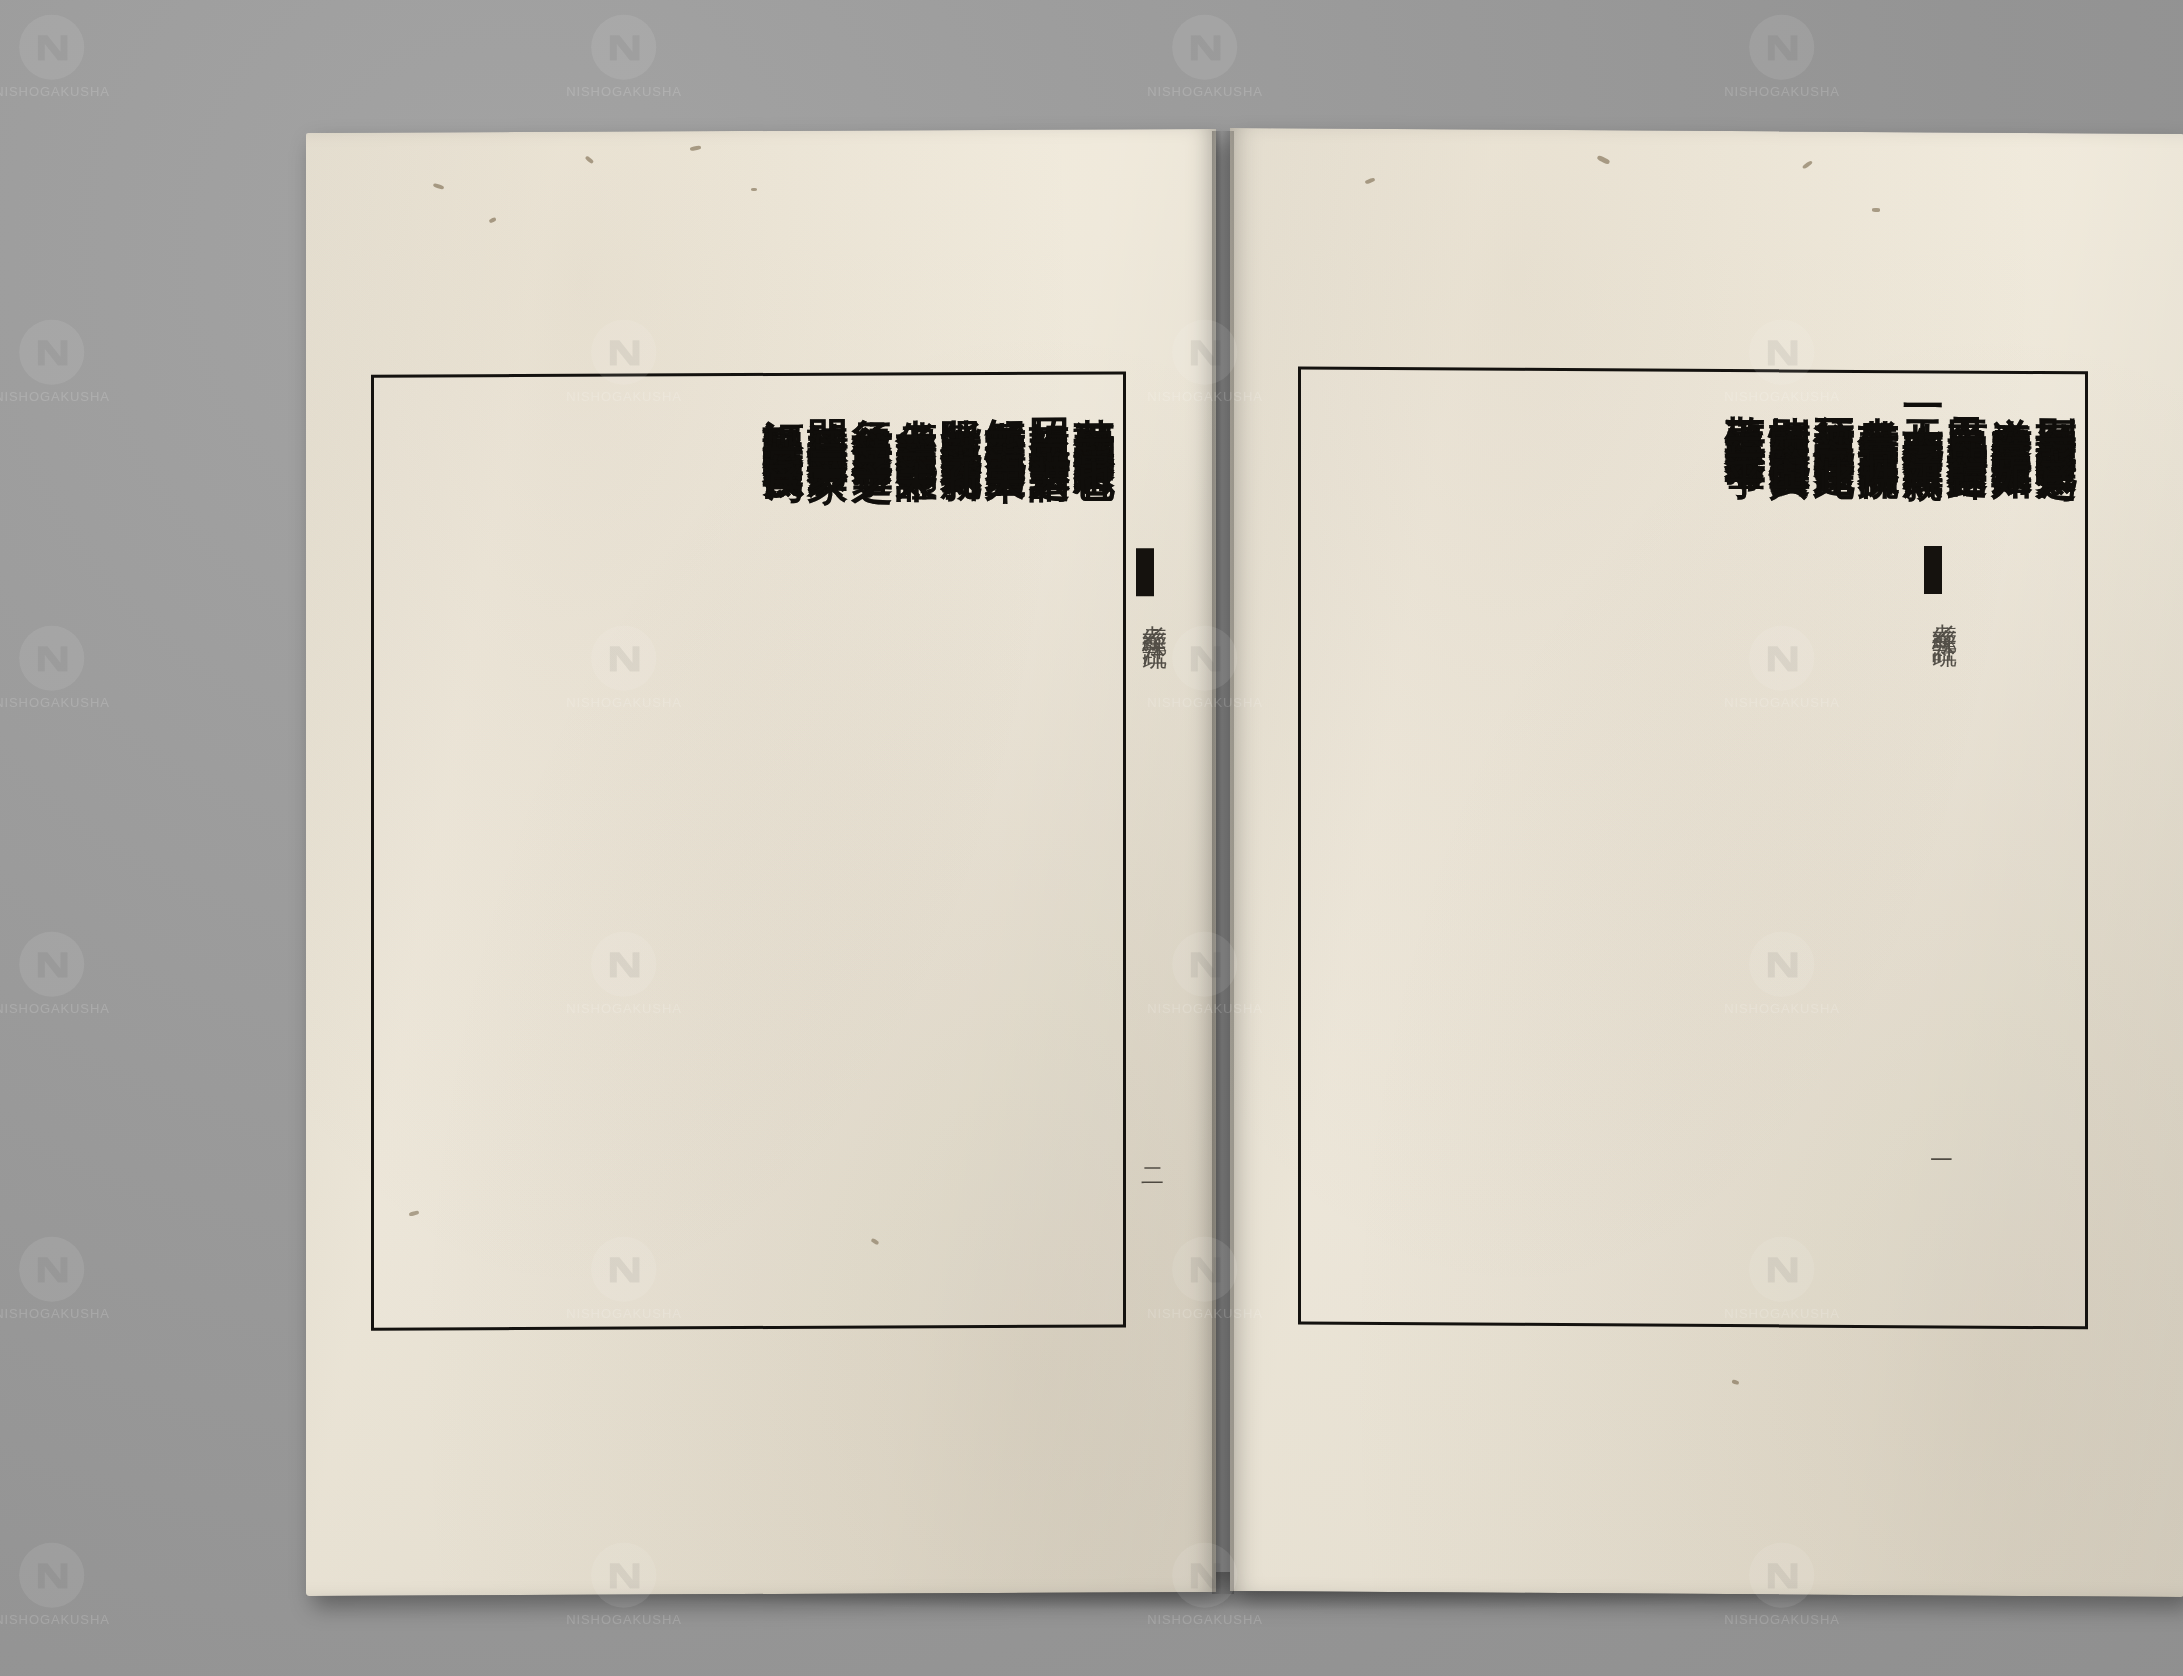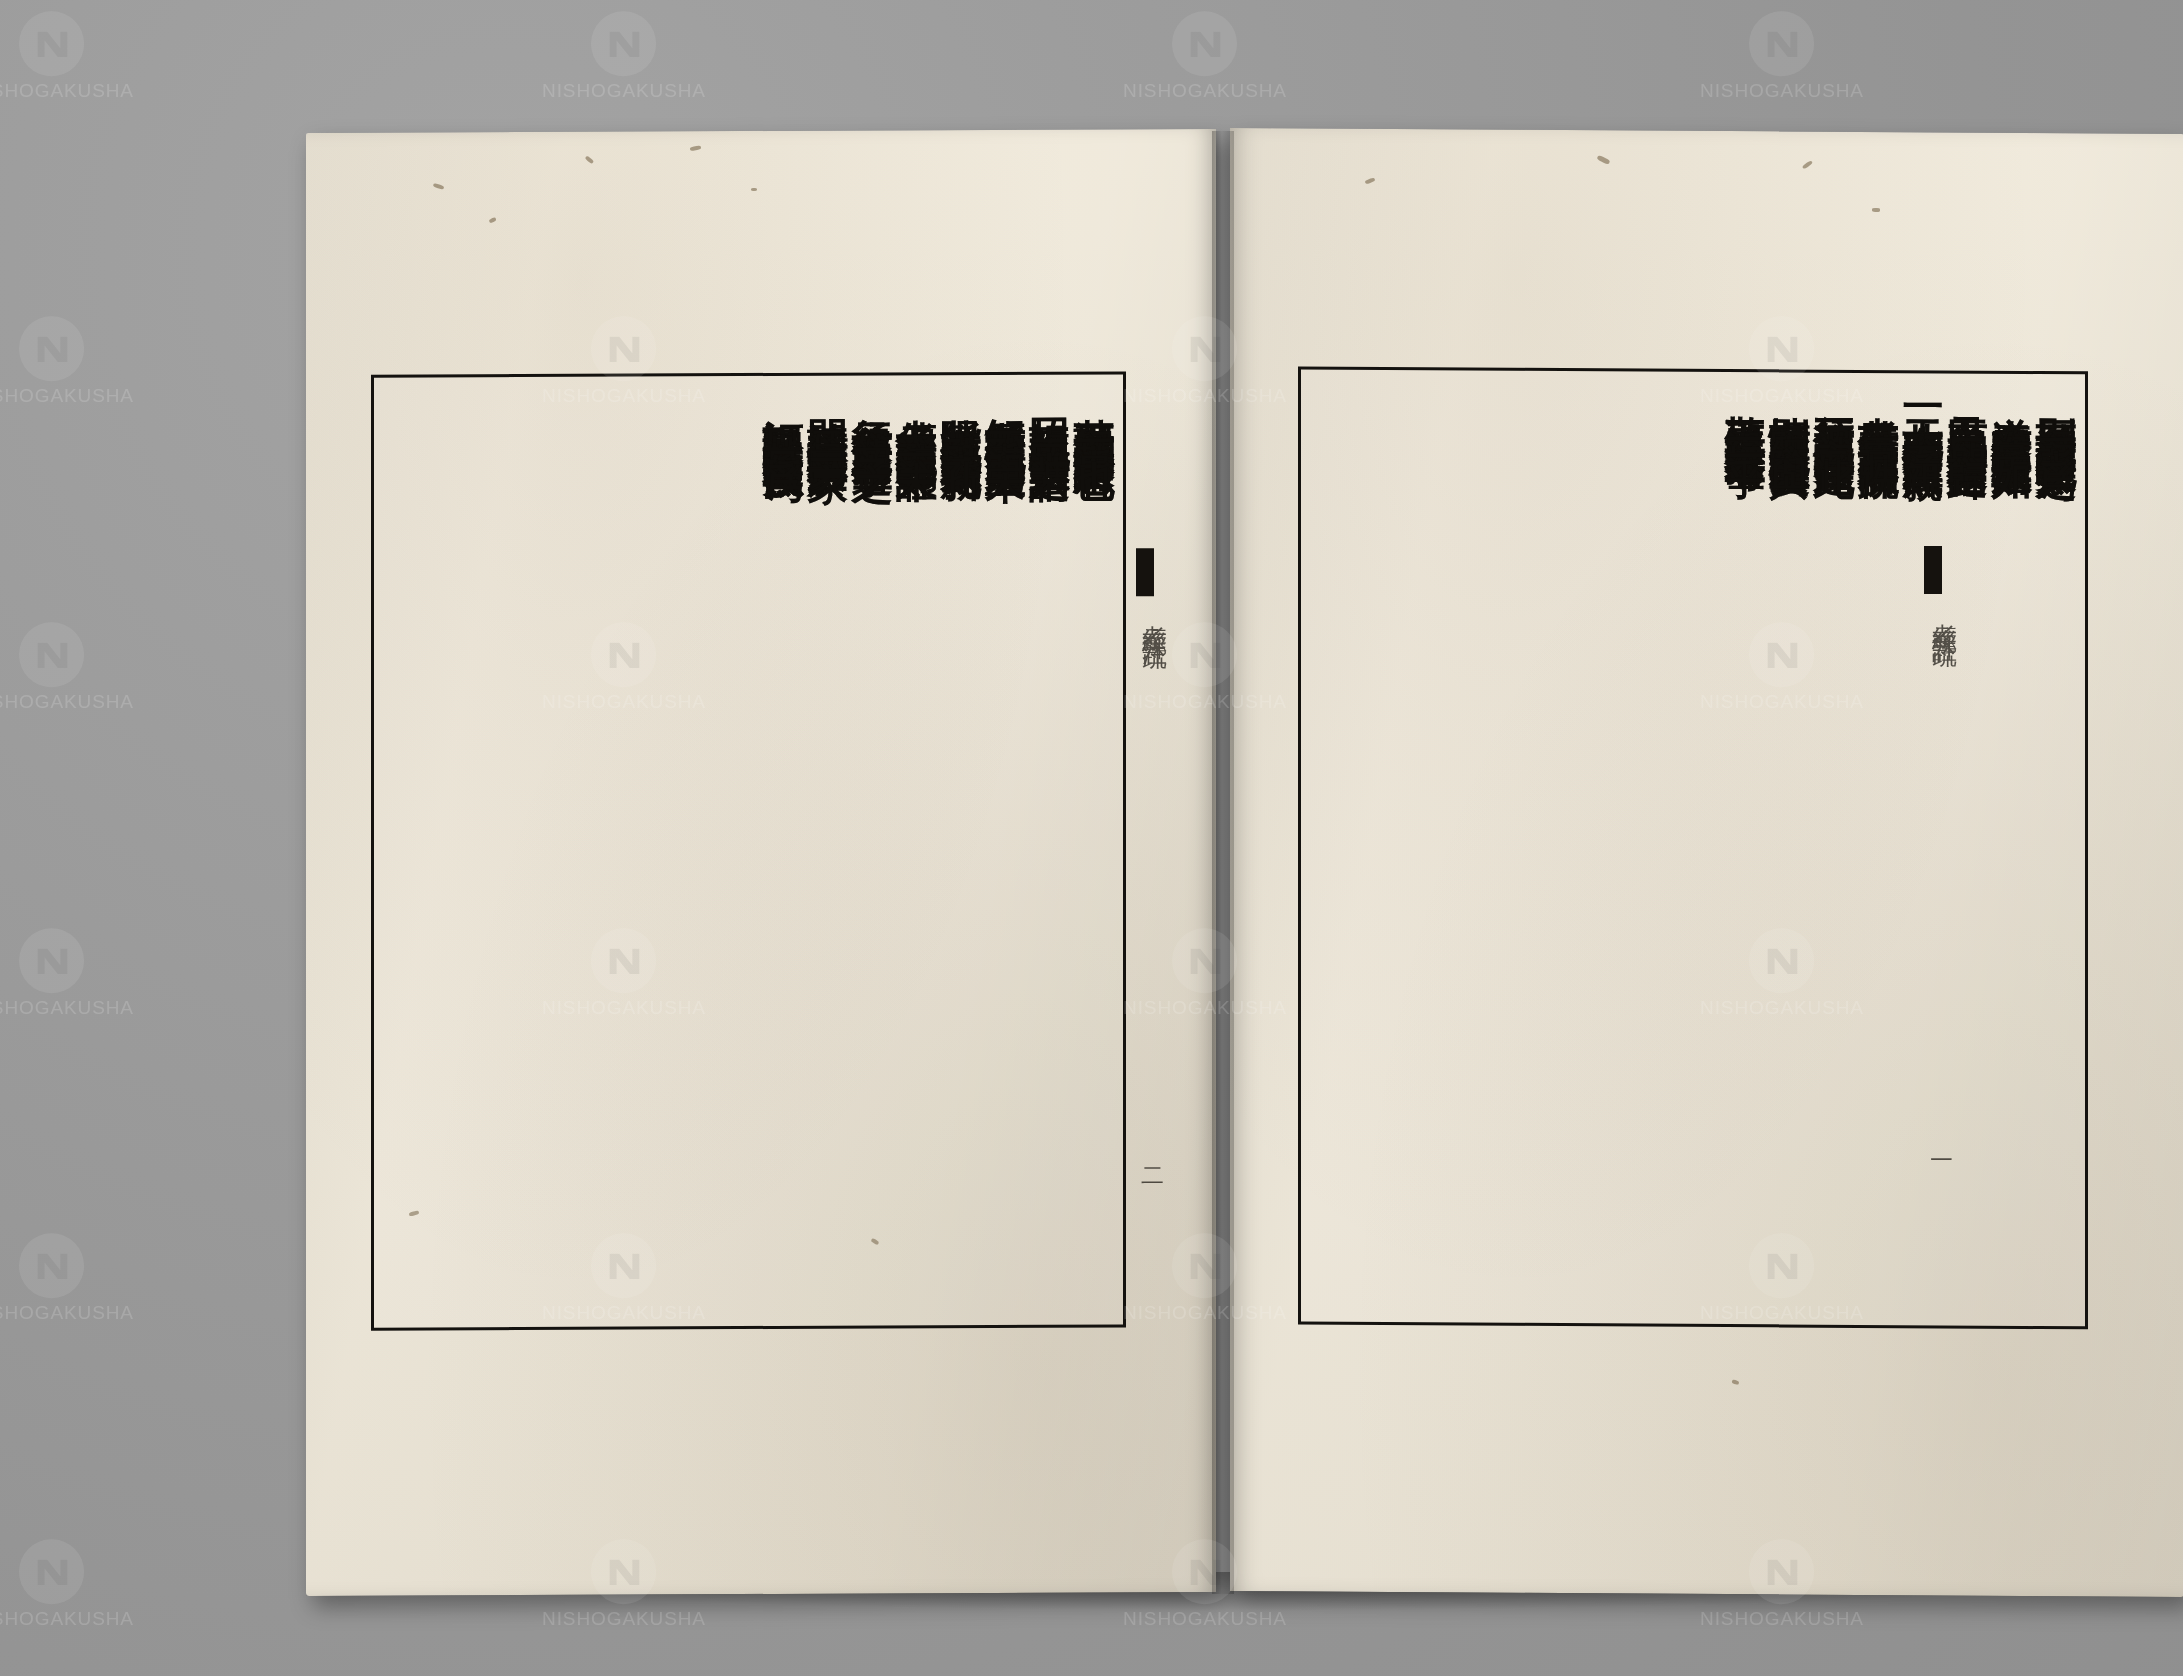--- a/index.html
+++ b/index.html
@@ -43,21 +43,21 @@
     border-radius: 50%;
     background: rgba(255,255,255,0.55);
     display: flex;
     align-items: center;
     justify-content: center;
     margin: 0 auto 4.4px auto;
   }
   .wm .wm-mark svg { display: block; }
   .wm .wm-text {
     font-family: "Liberation Sans", sans-serif;
-    font-size: 19px;
+    font-size: 13px;
     letter-spacing: 0.9px;
     color: #ffffff;
     white-space: nowrap;
   }
 
   
   #book {
     position: absolute;
     left: 306px;
     top: 131px;

